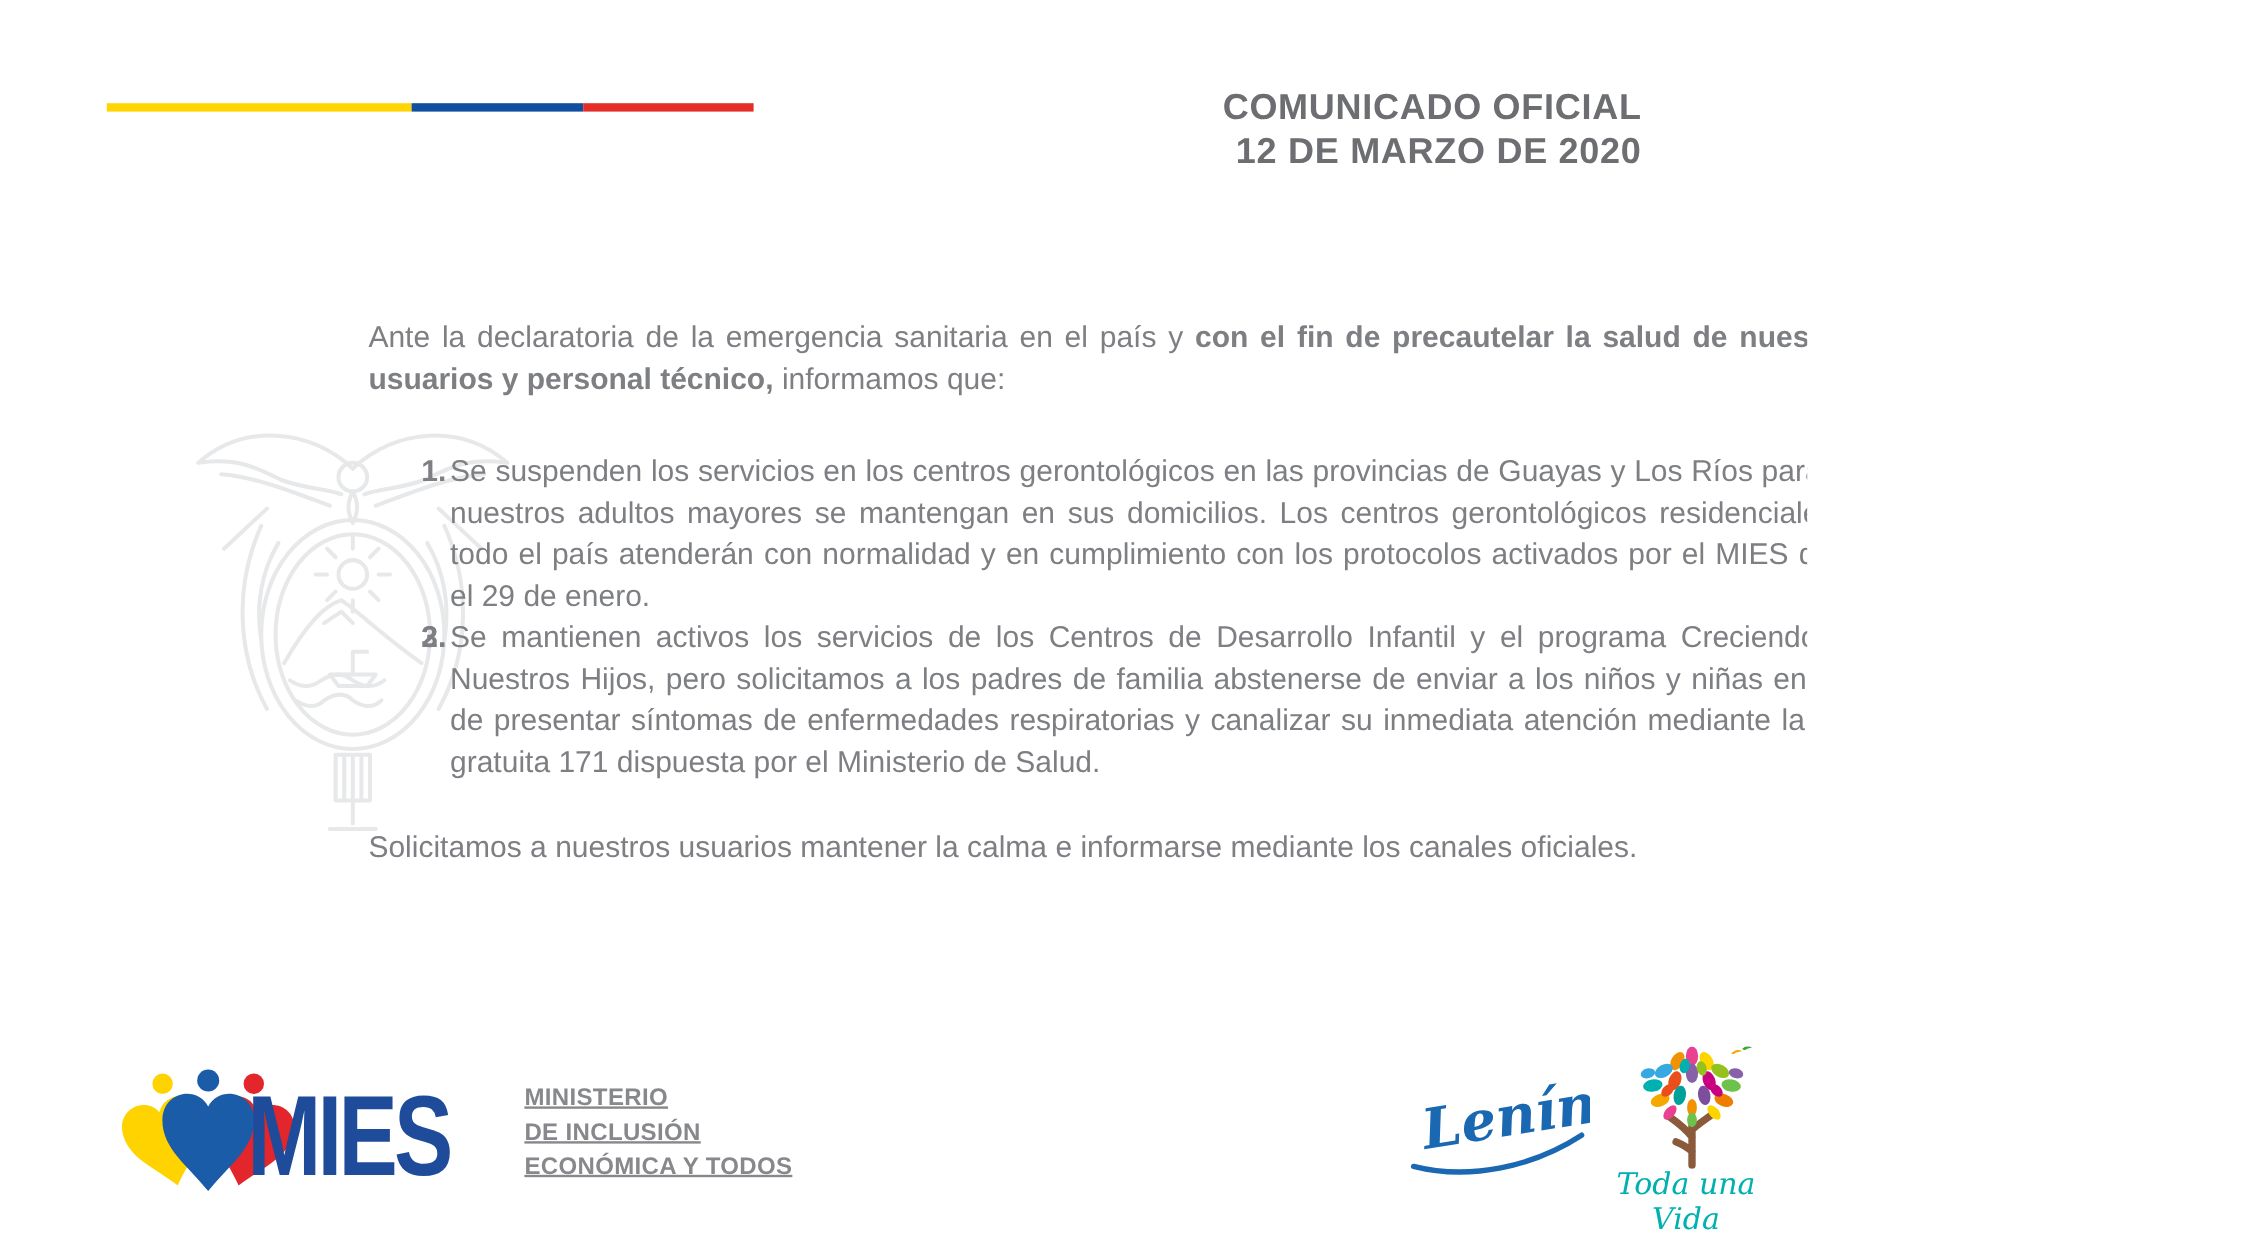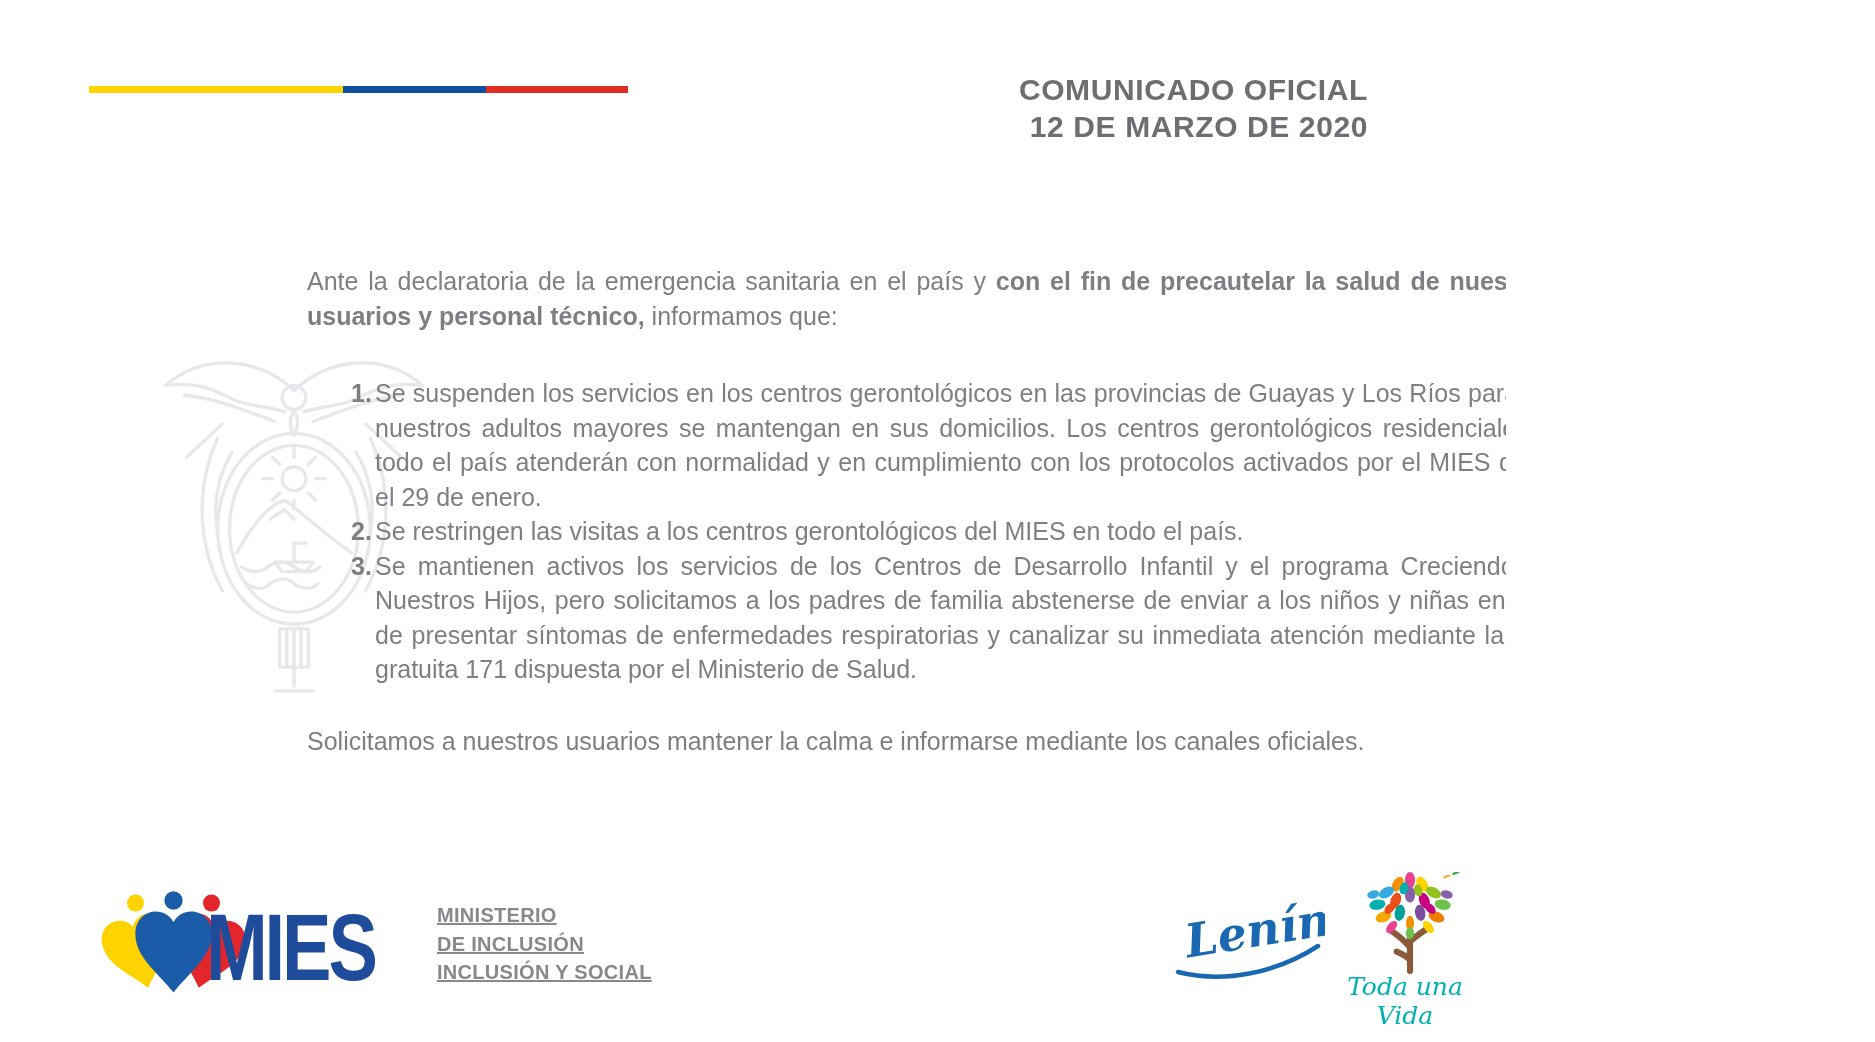--- a/index.html
+++ b/index.html
@@ -115,42 +115,42 @@
 
   <svg class="coat watermark" viewBox="0 0 120 156">
       <use href="#coat"></use>
     </svg>
 
   <div class="doc">
     <p class="intro"><span>Ante la declaratoria de la emergencia sanitaria en el país y </span><b>con el fin de precautelar la salud de nuestros usuarios y personal técnico,</b><span> informamos que:</span></p>
 
     <ol>
       <li><span class="num">1.</span><span>Se suspenden los servicios en los centros gerontológicos en las provincias de Guayas y Los Ríos para que nuestros adultos mayores se mantengan en sus domicilios. Los centros gerontológicos residenciales en todo el país atenderán con normalidad y en cumplimiento con los protocolos activados por el MIES desde el 29 de enero.</span></li>
-      <li><span class="num">2.</span><span>Se restringen las visitas a los centros gerontológicos del MIES en todo el país.</span></li>
+      <li><span class="num">2.</span></li>
       <li><span class="num">3.</span><span>Se mantienen activos los servicios de los Centros de Desarrollo Infantil y el programa Creciendo con Nuestros Hijos, pero solicitamos a los padres de familia abstenerse de enviar a los niños y niñas en caso de presentar síntomas de enfermedades respiratorias y canalizar su inmediata atención mediante la línea gratuita 171 dispuesta por el Ministerio de Salud.</span></li>
     </ol>
 
     <p class="closing">Solicitamos a nuestros usuarios mantener la calma e informarse mediante los canales oficiales.</p>
   </div>
 
   <svg class="hearts" viewBox="0 0 124 87">
     <circle cx="33" cy="10" r="6.5" fill="#FFD300"></circle>
     <circle cx="62" cy="8" r="7" fill="#1B5CA8"></circle>
     <circle cx="91" cy="10" r="6.5" fill="#E2262C"></circle>
     <g style="mix-blend-mode:multiply">
       <path transform="translate(32,32) rotate(-14)" fill="#FFD300" d="M0 -4 C-6 -16,-26 -13,-26 4 C-26 20,-11 30,0 44 C11 30,26 20,26 4 C26 -13,6 -16,0 -4 Z"></path>
       <path transform="translate(92,32) rotate(14)" fill="#E2262C" d="M0 -4 C-6 -16,-26 -13,-26 4 C-26 20,-11 30,0 44 C11 30,26 20,26 4 C26 -13,6 -16,0 -4 Z"></path>
       <path transform="translate(62,29) scale(1.12)" fill="#1B5CA8" d="M0 -4 C-6 -16,-26 -13,-26 4 C-26 20,-11 30,0 44 C11 30,26 20,26 4 C26 -13,6 -16,0 -4 Z"></path>
     </g>
   </svg>
   <div class="mies-word">MIES</div>
   <div class="ministry">
     <div>MINISTERIO</div>
     <div>DE INCLUSIÓN</div>
-    <div>INCLUSIÓN Y SOCIAL</div>
+    <div>ECONÓMICA Y TODOS</div>
   </div>
 
   <svg class="lenin" viewBox="0 0 155 96">
     <g transform="rotate(-9 77 48)">
       <text x="16" y="56" font-family="DejaVu Serif, serif" font-style="italic" font-weight="bold" font-size="46" fill="#1A68B2">Lenín</text>
     </g>
     <path d="M8 80 C55 92, 108 80, 148 54" stroke="#1A68B2" stroke-width="4.5" fill="none" stroke-linecap="round"></path>
   </svg>
 
   <svg class="tree" viewBox="0 0 100 100">

